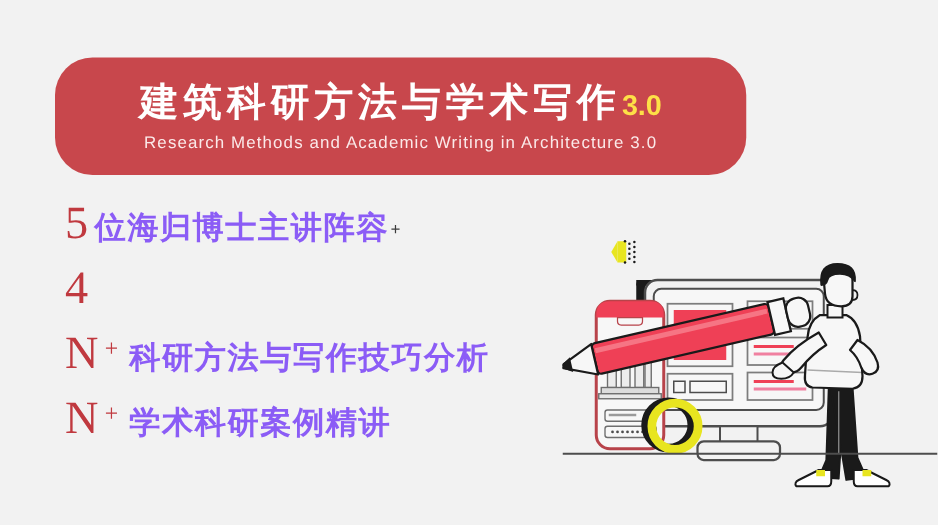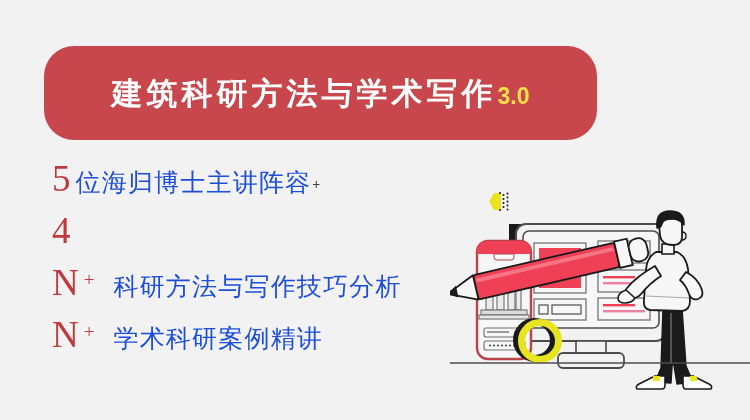--- a/index.html
+++ b/index.html
@@ -76,29 +76,29 @@
   .feat-plus{
     color:#c0393f;
     font-family:"Liberation Serif", serif;
     font-size:19px;
     line-height:1;
     margin-left:5px;
     position:relative;
     top:-9px;
   }
   .feat-text{
-    color:#1d4ed8;
+    color:#8b5cf6;
     font-family:"Liberation Serif", serif;
     font-size:25px;
-    font-weight:normal;
+    font-weight:bold;
     letter-spacing:1.2px;
     line-height:1;
     margin-left:5px;
   }
-  .feat-text.has-gap{ margin-left:19px;text-align:right; }
+  .feat-text.has-gap{ margin-left:9px;text-align:right; }
   .feat-inline-plus{
     color:#3c3c3c;
     font-size:14px;
     font-weight:bold;
     font-family:"Liberation Serif", serif;
     position:relative;
     top:-2px;
     padding:0 1px;
   }
 
@@ -111,20 +111,21 @@
   #illustration svg{ display:block; }
 </style>
 </head>
 <body>
 
 <div id="title-banner">
   <div id="title-cn">
     <span class="title-cn-main">建筑科研方法与学术写作</span>
     <span class="title-cn-ver">3.0</span>
   </div>
+  <div id="title-en">Research Methods and Academic Writing in Architecture 3.0</div>
 </div>
 
 <div id="feature-list">
 
   <div class="feature-row">
     <span class="feat-num">5</span>
     <span class="feat-text">位海归博士主讲阵容</span>
     <span class="feat-inline-plus">+</span>
   </div>
 

